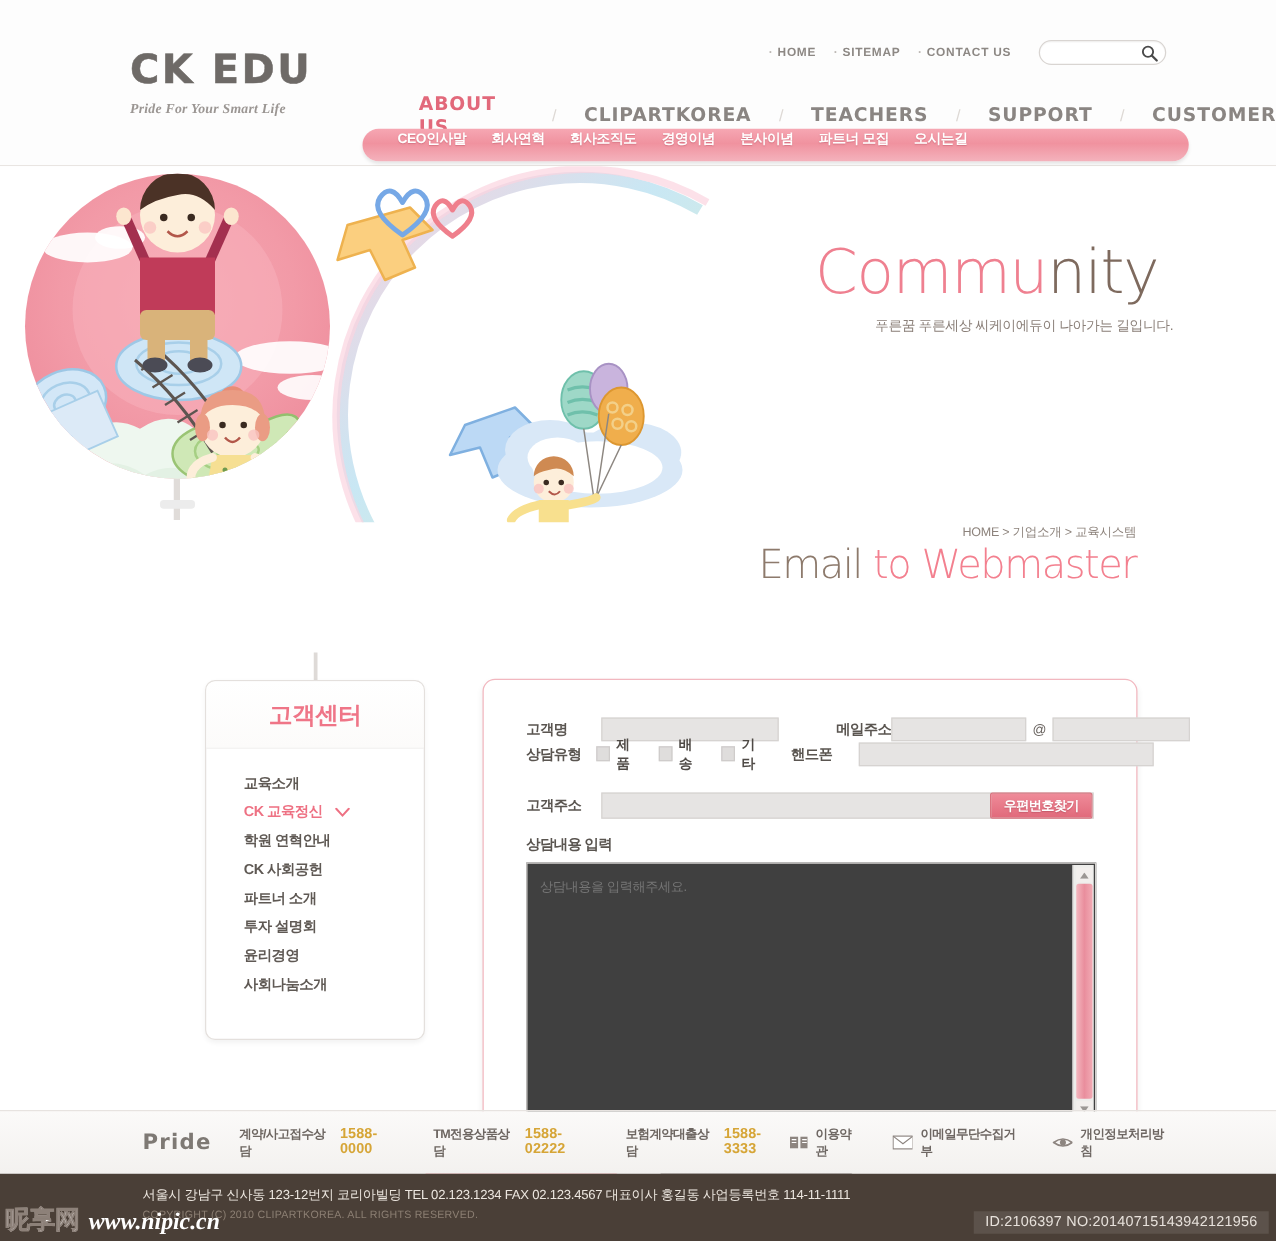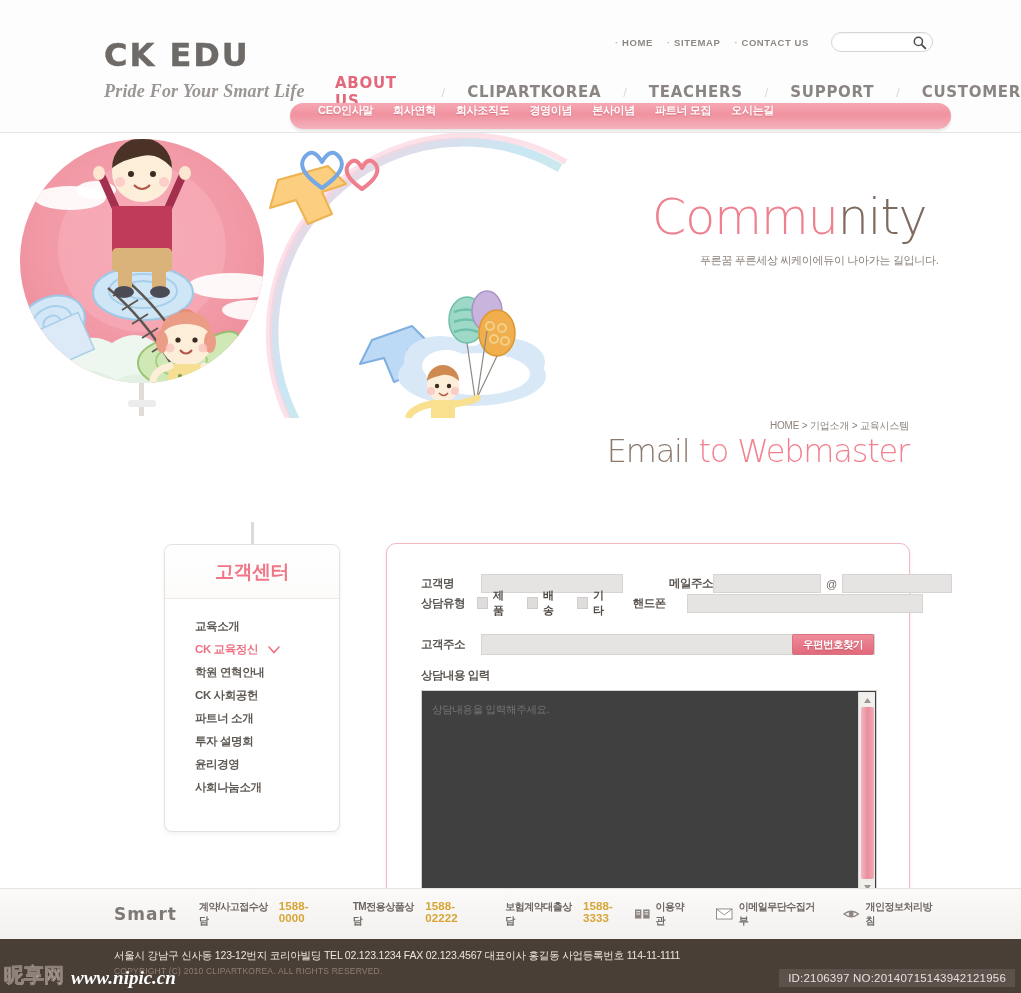--- a/index.html
+++ b/index.html
@@ -18,21 +18,21 @@
     background: #fdfdfd;
     border-bottom: 1px solid #e9e5e2;
   }
   .logo-block { position: absolute; left: 104px; top: 36px; }
   .logo-main {
     font-size: 32px; font-weight: bold; letter-spacing: 2px;
     color: #6e6a67; font-family: "DejaVu Sans", sans-serif;
     -webkit-text-stroke: 0.4px #6e6a67;
   }
   .logo-tag {
-    font-size: 18px; font-style: italic; font-weight: bold;
+    font-size: 11px; font-style: italic; font-weight: bold;
     color: #9b9693; margin-top: 7px; letter-spacing: .2px;
     font-family: "Liberation Serif", serif;
   }
 
   .util-bar {
     position: absolute; right: 88px; top: 32px;
     display: flex; align-items: center; gap: 14px;
   }
   .util-link {
     font-size: 9.5px; font-weight: bold; color: #8d8884;
@@ -598,21 +598,21 @@
     </div>
   </div>
 
   <div class="actions">
     <button class="btn-big btn-send">메일보내기</button>
     <button class="btn-big btn-cancel">입력취소하기</button>
   </div>
 </div>
 
 <div class="footer-top">
-  <div class="ck-corp">Smart</div>
+  <div class="ck-corp">Pride</div>
 
   <div class="tel-group">
     <span class="tel-label">계약/사고접수상담</span>
     <span class="tel-num">1588-0000</span>
   </div>
   <div class="tel-group">
     <span class="tel-label">TM전용상품상담</span>
     <span class="tel-num">1588-02222</span>
   </div>
   <div class="tel-group">

